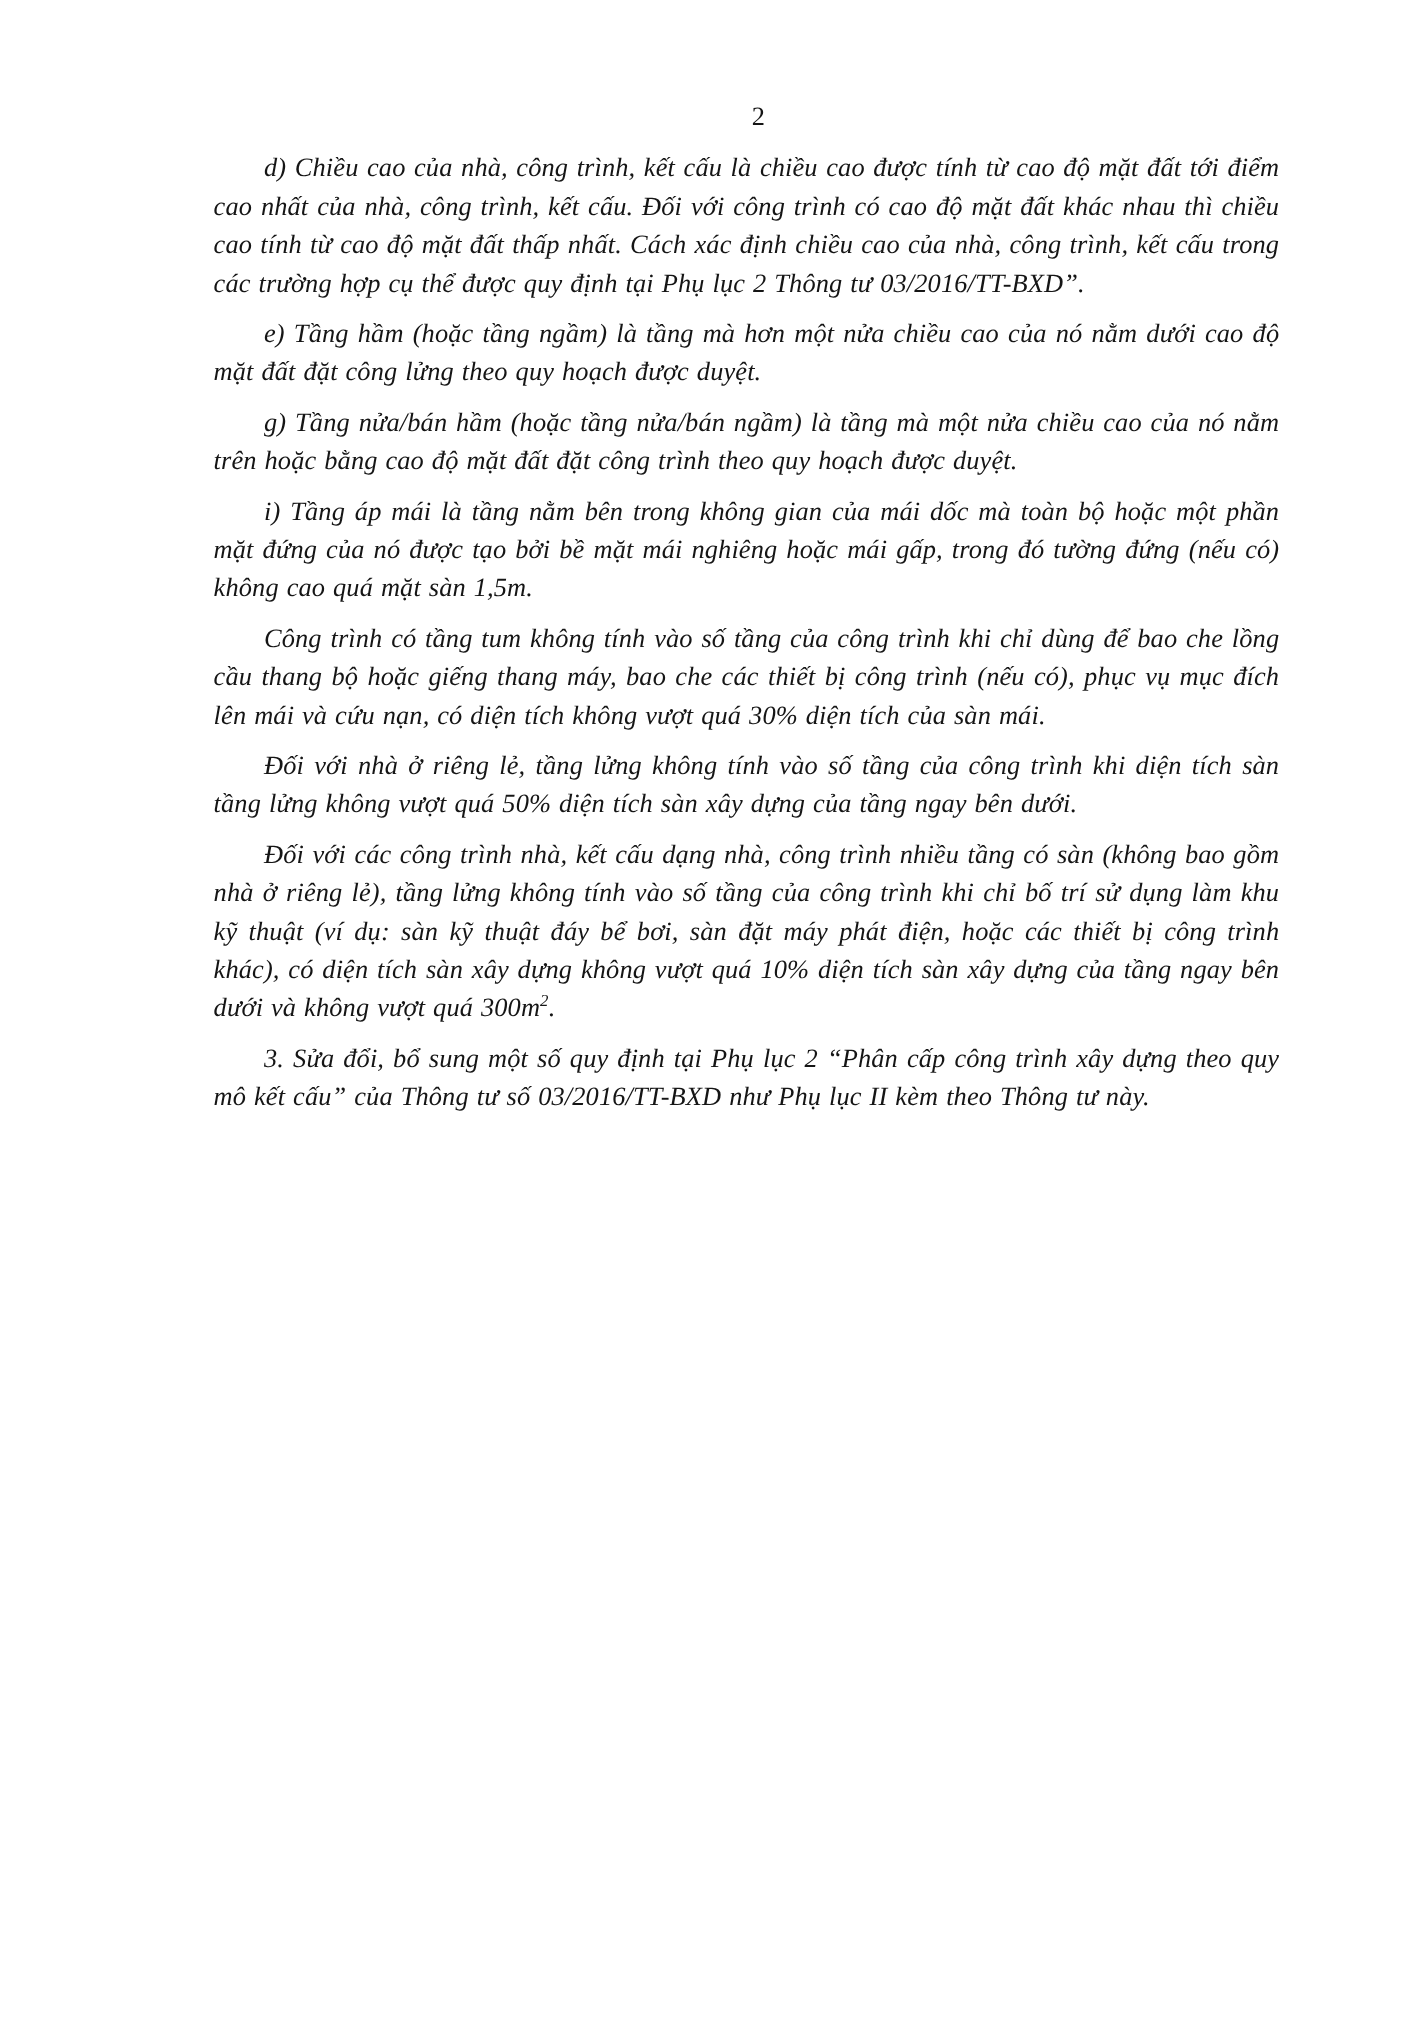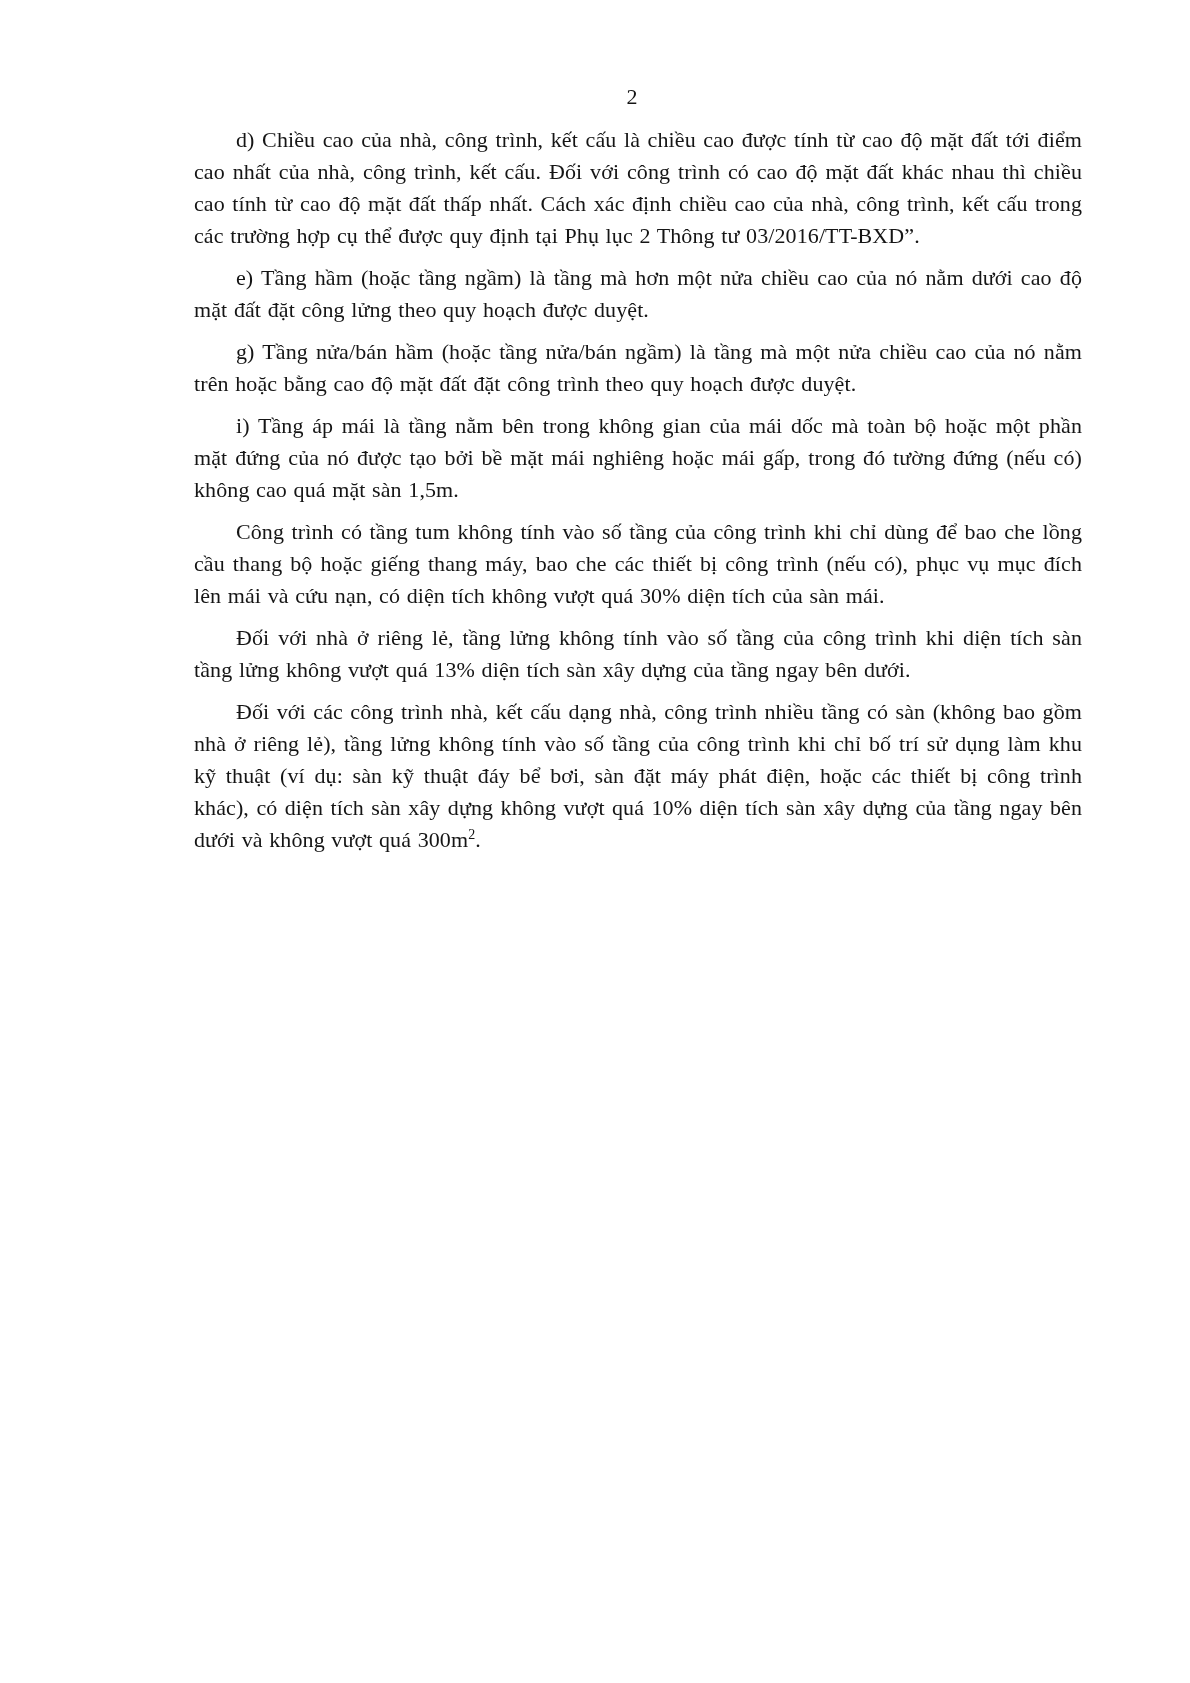--- a/index.html
+++ b/index.html
@@ -21,22 +21,23 @@
     top: 84px;
     left: 592px;
     width: 80px;
     text-align: center;
     font-size: 22px;
     color: #151515;
   }
   .content {
     position: absolute;
     top: 124px;
-    left: 194px;
+    left: 178px;
     width: 888px;
+    font-style: italic;
   }
   .content p {
     margin: 0 0 10px 0;
     font-size: 22px;
     line-height: 32px;
     text-align: justify;
     text-indent: 42px;
     color: #151515;
     letter-spacing: 0.1px;
     word-spacing: 1px;
@@ -50,16 +51,17 @@
 <body>
 
 <div class="page">
   <div class="page-number">2</div>
   <div class="content" id="content">
       <p><span>d) Chiều cao của nhà, công trình, kết cấu là chiều cao được tính từ cao độ mặt đất tới điểm cao nhất của nhà, công trình, kết cấu. Đối với công trình có cao độ mặt đất khác nhau thì chiều cao tính từ cao độ mặt đất thấp nhất. Cách xác định chiều cao của nhà, công trình, kết cấu trong các trường hợp cụ thể được quy định tại Phụ lục 2 Thông tư 03/2016/TT-BXD”.</span></p>
       <p><span>e) Tầng hầm (hoặc tầng ngầm) là tầng mà hơn một nửa chiều cao của nó nằm dưới cao độ mặt đất đặt công lửng theo quy hoạch được duyệt.</span></p>
       <p><span>g) Tầng nửa/bán hầm (hoặc tầng nửa/bán ngầm) là tầng mà một nửa chiều cao của nó nằm trên hoặc bằng cao độ mặt đất đặt công trình theo quy hoạch được duyệt.</span></p>
       <p><span>i) Tầng áp mái là tầng nằm bên trong không gian của mái dốc mà toàn bộ hoặc một phần mặt đứng của nó được tạo bởi bề mặt mái nghiêng hoặc mái gấp, trong đó tường đứng (nếu có) không cao quá mặt sàn 1,5m.</span></p>
       <p><span>Công trình có tầng tum không tính vào số tầng của công trình khi chỉ dùng để bao che lồng cầu thang bộ hoặc giếng thang máy, bao che các thiết bị công trình (nếu có), phục vụ mục đích lên mái và cứu nạn, có diện tích không vượt quá 30% diện tích của sàn mái.</span></p>
-      <p><span>Đối với nhà ở riêng lẻ, tầng lửng không tính vào số tầng của công trình khi diện tích sàn tầng lửng không vượt quá 13% diện tích sàn xây dựng của tầng ngay bên dưới.</span></p>
+      <p><span>Đối với nhà ở riêng lẻ, tầng lửng không tính vào số tầng của công trình khi diện tích sàn tầng lửng không vượt quá 50% diện tích sàn xây dựng của tầng ngay bên dưới.</span></p>
       <p><span>Đối với các công trình nhà, kết cấu dạng nhà, công trình nhiều tầng có sàn (không bao gồm nhà ở riêng lẻ), tầng lửng không tính vào số tầng của công trình khi chỉ bố trí sử dụng làm khu kỹ thuật (ví dụ: sàn kỹ thuật đáy bể bơi, sàn đặt máy phát điện, hoặc các thiết bị công trình khác), có diện tích sàn xây dựng không vượt quá 10% diện tích sàn xây dựng của tầng ngay bên dưới và không vượt quá 300m</span><sup>2</sup><span>.</span></p>
+      <p><span>3. Sửa đổi, bổ sung một số quy định tại Phụ lục 2 “Phân cấp công trình xây dựng theo quy mô kết cấu” của Thông tư số 03/2016/TT-BXD như Phụ lục II kèm theo Thông tư này.</span></p>
     </div>
 </div>
 
 </body></html>

